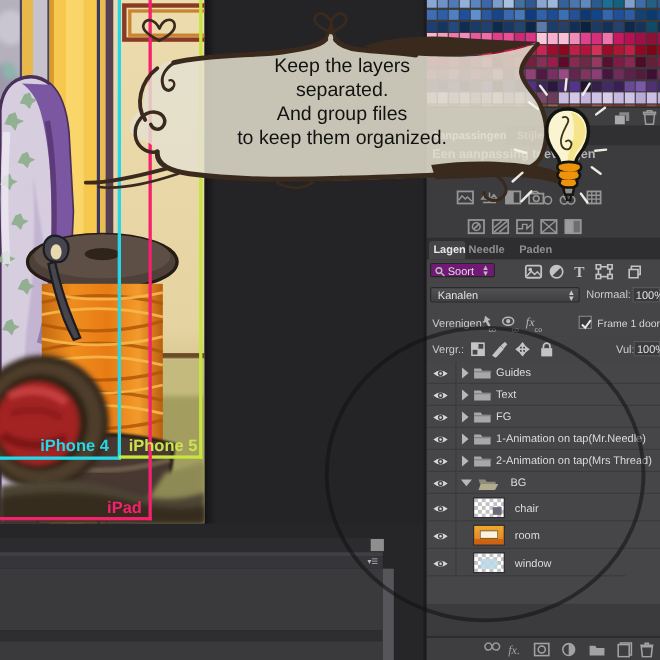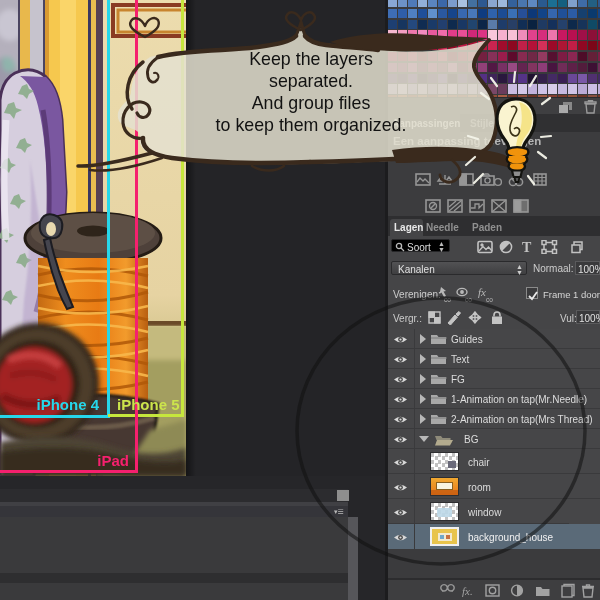--- a/index.html
+++ b/index.html
@@ -435,21 +435,21 @@
 </div>
 
 <div class="abs" style="left:388px;top:216px;width:212px;height:20px;background:#2e2e30">
  <div class="abs" style="left:2px;top:3px;width:33px;height:17px;background:#454547;border-radius:3px 3px 0 0"></div>
  <div class="abs txt" style="left:6px;top:7px;color:#e8e8e8;font-weight:bold">Lagen</div>
  <div class="abs txt" style="left:38px;top:7px;color:#909090;font-weight:bold">Needle</div>
  <div class="abs txt" style="left:84px;top:7px;color:#909090;font-weight:bold">Paden</div>
 </div>
 
 <div class="abs" style="left:388px;top:236px;width:212px;height:21px;background:#454547">
- <div class="abs" style="left:3px;top:3px;width:59px;height:13px;background:#000000;border:1px solid #262628;border-radius:2px">
+ <div class="abs" style="left:3px;top:3px;width:59px;height:13px;background:#701a75;border:1px solid #262628;border-radius:2px">
    <svg class="abs" style="left:3px;top:2px" width="10" height="10" viewBox="0 0 10 10">
           <circle cx="4" cy="4" r="2.6" fill="none" stroke="#bbb" stroke-width="1.3"></circle>
           <path d="M6 6 L9 9" stroke="#bbb" stroke-width="1.3"></path>
         </svg>
    <div class="abs txt" style="left:15px;top:2.5px;color:#ddd">Soort</div>
    <div class="abs" style="left:46px;top:1px;color:#bbb;font-size:7px;line-height:6px">▲<br>▼</div>
  </div>
  <svg class="abs" style="left:88px;top:4px" width="124" height="14" viewBox="0 0 124 14">
   <g fill="#c2c2c2" stroke="#c2c2c2">
    <rect x="2" y="1.5" width="14" height="11" rx="1.5" fill="none" stroke-width="1.6"></rect>
@@ -641,34 +641,20 @@
         <svg class="abs" style="left:5px;top:8px" width="15" height="11" viewBox="0 0 15 11">
           <path d="M1 5.5 Q7.5 0 14 5.5 Q7.5 11 1 5.5 Z" fill="#d8d8d8"></path>
           <circle cx="7.5" cy="5.5" r="2.4" fill="#454545"></circle>
           <circle cx="7.5" cy="5.5" r="1.1" fill="#d8d8d8"></circle>
         </svg>
         <div class="abs" style="left:42px;top:3px;width:29px;height:19px;background:repeating-conic-gradient(#ffffff 0% 25%, #c2c2c2 0% 50%) 0 0/7px 7px;border:1px solid #2e2e30;overflow:hidden">
           <div class="abs" style="left:6px;top:5px;width:15px;height:9px;background:#bcd8e8;opacity:.9;border-radius:2px"></div>
         </div>
         <div class="abs txt" style="left:80px;top:9px;color:#dcdcdc">window</div>
         <div class="abs" style="left:26px;top:0;width:1px;height:25px;background:#3a3a3c"></div>
-      </div>
-      <div class="abs" style="left:0;top:195px;width:212px;height:28px;background:#5a6a78;border-bottom:1px solid #3a3a3c">
-        <svg class="abs" style="left:5px;top:8px" width="15" height="11" viewBox="0 0 15 11">
-          <path d="M1 5.5 Q7.5 0 14 5.5 Q7.5 11 1 5.5 Z" fill="#d8d8d8"></path>
-          <circle cx="7.5" cy="5.5" r="2.4" fill="#454545"></circle>
-          <circle cx="7.5" cy="5.5" r="1.1" fill="#d8d8d8"></circle>
-        </svg>
-        <div class="abs" style="left:42px;top:3px;width:29px;height:19px;background:#e8c44c;border:2px solid #f0f0f0;overflow:hidden">
-          <div class="abs" style="left:6px;top:4px;width:14px;height:8px;background:#f2ead0"></div>
-          <div class="abs" style="left:8px;top:6px;width:4px;height:4px;background:#70a8c8"></div>
-          <div class="abs" style="left:14px;top:6px;width:4px;height:4px;background:#c87040"></div>
-        </div>
-        <div class="abs txt" style="left:80px;top:9px;color:#f0f0f0">background_house</div>
-        <div class="abs" style="left:26px;top:0;width:1px;height:28px;background:#3a3a3c"></div>
       </div>
     </div>
 <div class="abs" style="left:388px;top:549px;width:212px;height:29px;background:#3b3b3d"></div>
 <div class="abs" style="left:388px;top:578px;width:212px;height:2px;background:#2c2c2e"></div>
 <div class="abs" style="left:388px;top:580px;width:212px;height:20px;background:#3e3e40">
  <svg class="abs" style="left:52px;top:3px" width="155" height="15" viewBox="0 0 155 15">
   <g fill="none" stroke="#a2a2a2" stroke-width="1.4">
    <path d="M2 8 h4 m3 0 h4 M5 8 a3 3 0 0 1 0 -0.1 M4 8 a3.2 3.2 0 1 1 0.1 0 M11 8 a3.2 3.2 0 1 0 -0.1 0" opacity=".9"></path>
    <text x="22" y="12" font-size="11" font-style="italic" font-family="Liberation Serif,serif" fill="#a2a2a2" stroke="none">fx.</text>
    <rect x="46" y="2" width="13" height="11"></rect>

